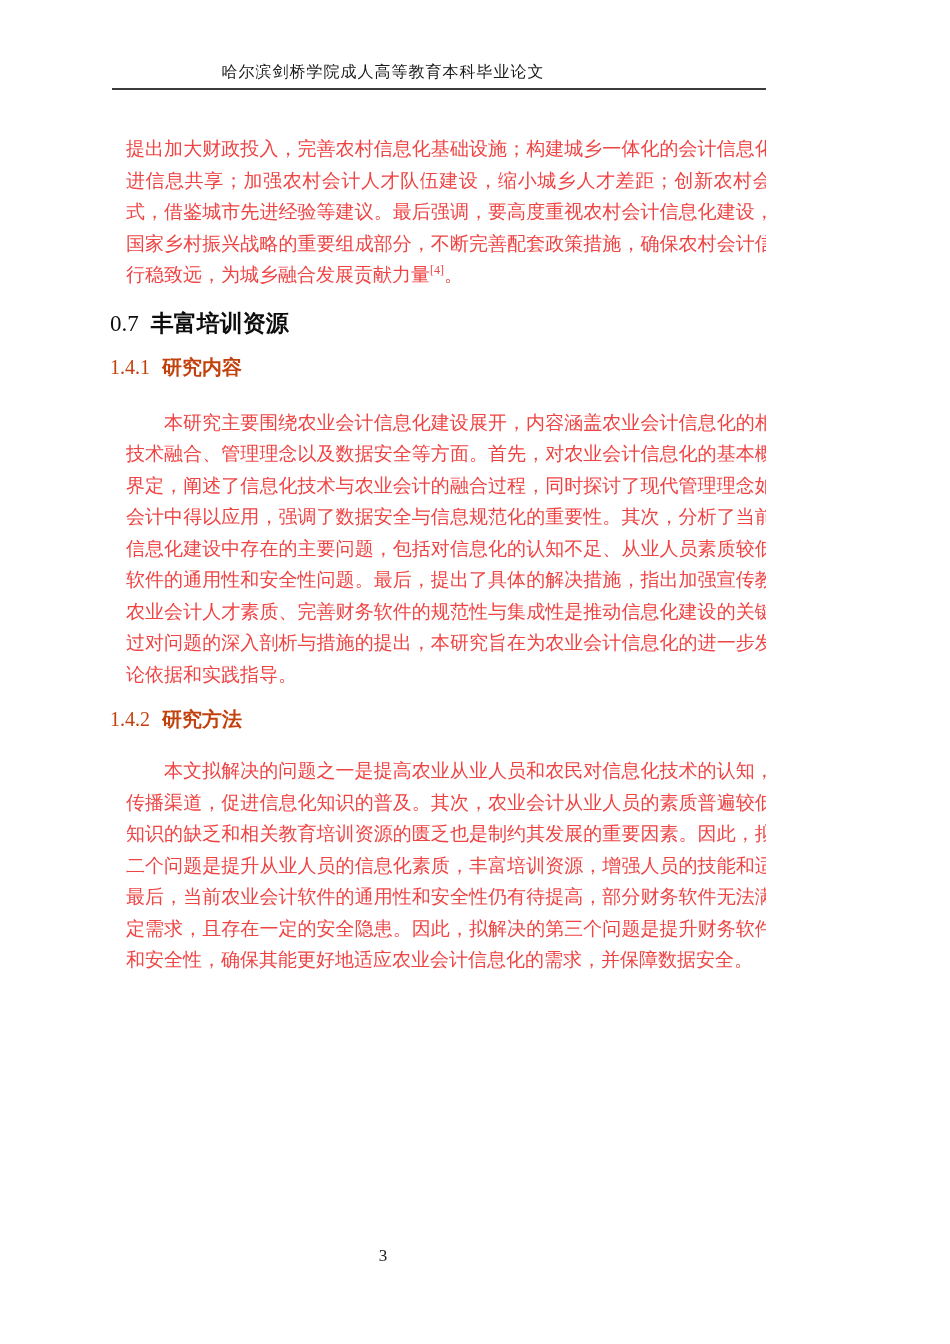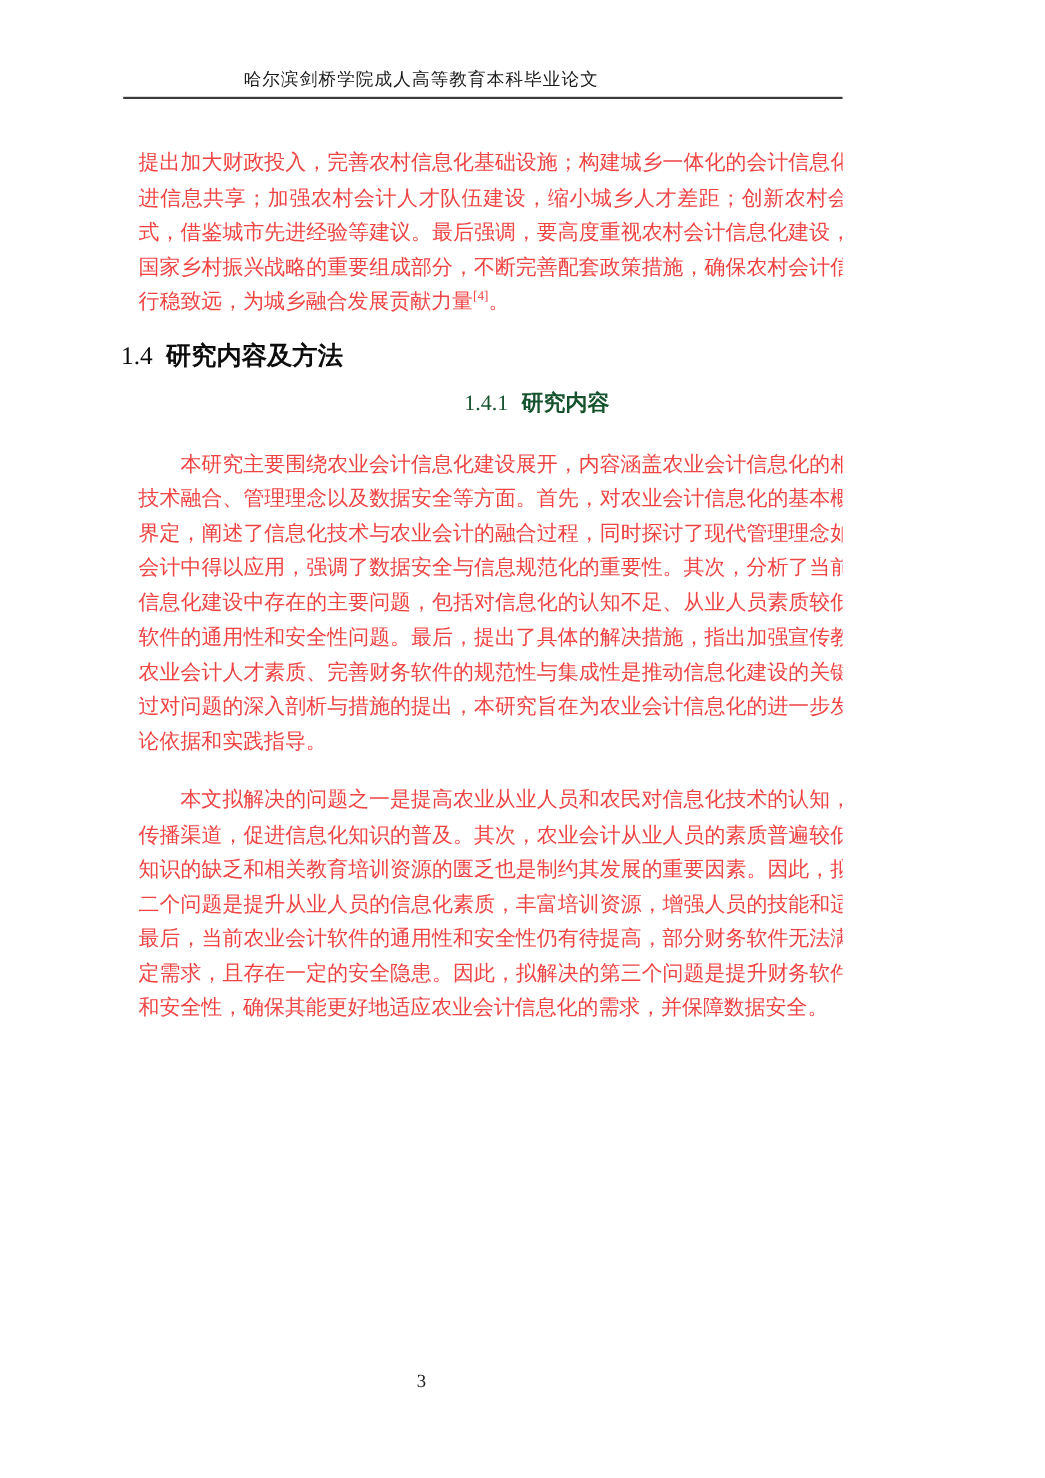--- a/index.html
+++ b/index.html
@@ -64,22 +64,21 @@
     font-weight: bold;
     font-family: "Liberation Sans", "DejaVu Sans", sans-serif;
     color: #0d0d0d;
   }
   .h-l3 {
     margin: 15px 0 0 0;
     font-size: 20px;
     line-height: 27px;
     font-weight: bold;
     font-family: "Liberation Sans", "DejaVu Sans", sans-serif;
-    color: #14532d;
-    text-align: center;
+    color: #c2410c;
   }
   .h-num {
     font-family: "Liberation Serif", "DejaVu Serif", serif;
     font-weight: normal;
     margin-right: 12px;
   }
   .mt-body { margin-top: 26px; }
   .mt-body-sm { margin-top: 22px; }
   .h-after-par { margin-top: 14px; }
   
@@ -98,26 +97,27 @@
 
 <div class="page">
 
   <div class="running-head">哈尔滨剑桥学院成人高等教育本科毕业论文</div>
   <div class="head-rule"></div>
 
   <div class="content">
 
     <p class="body-par"><span>提出加大财政投入，完善农村信息化基础设施；构建城乡一体化的会计信息化平台，促进信息共享；加强农村会计人才队伍建设，缩小城乡人才差距；创新农村会计管理模式，借鉴城市先进经验等建议。最后强调，要高度重视农村会计信息化建设，将其纳入国家乡村振兴战略的重要组成部分，不断完善配套政策措施，确保农村会计信息化建设行稳致远，为城乡融合发展贡献力量</span><sup class="cite">[4]</sup><span>。</span></p>
 
-    <h2 class="h-l2"><span class="h-num">1.4</span><span>研究内容及方法</span></h2>
+    <h2 class="h-l2"><span class="h-num">0.7</span><span>丰富培训资源</span></h2>
 
     <h3 class="h-l3"><span class="h-num">1.4.1</span><span>研究内容</span></h3>
 
     <p class="body-par indent mt-body">本研究主要围绕农业会计信息化建设展开，内容涵盖农业会计信息化的相关概念、技术融合、管理理念以及数据安全等方面。首先，对农业会计信息化的基本概念进行了界定，阐述了信息化技术与农业会计的融合过程，同时探讨了现代管理理念如何在农业会计中得以应用，强调了数据安全与信息规范化的重要性。其次，分析了当前农业会计信息化建设中存在的主要问题，包括对信息化的认知不足、从业人员素质较低以及财务软件的通用性和安全性问题。最后，提出了具体的解决措施，指出加强宣传教育、提升农业会计人才素质、完善财务软件的规范性与集成性是推动信息化建设的关键策略。通过对问题的深入剖析与措施的提出，本研究旨在为农业会计信息化的进一步发展提供理论依据和实践指导。</p>
 
+    <h3 class="h-l3 h-after-par"><span class="h-num">1.4.2</span><span>研究方法</span></h3>
 
 
 
     <p class="body-par indent mt-body-sm">本文拟解决的问题之一是提高农业从业人员和农民对信息化技术的认知，拓宽信息传播渠道，促进信息化知识的普及。其次，农业会计从业人员的素质普遍较低，信息化知识的缺乏和相关教育培训资源的匮乏也是制约其发展的重要因素。因此，拟解决的第二个问题是提升从业人员的信息化素质，丰富培训资源，增强人员的技能和适应能力。最后，当前农业会计软件的通用性和安全性仍有待提高，部分财务软件无法满足农业特定需求，且存在一定的安全隐患。因此，拟解决的第三个问题是提升财务软件的通用性和安全性，确保其能更好地适应农业会计信息化的需求，并保障数据安全。</p>
 
   </div>
 
   <div class="page-footer">3</div>
 
 </div>

